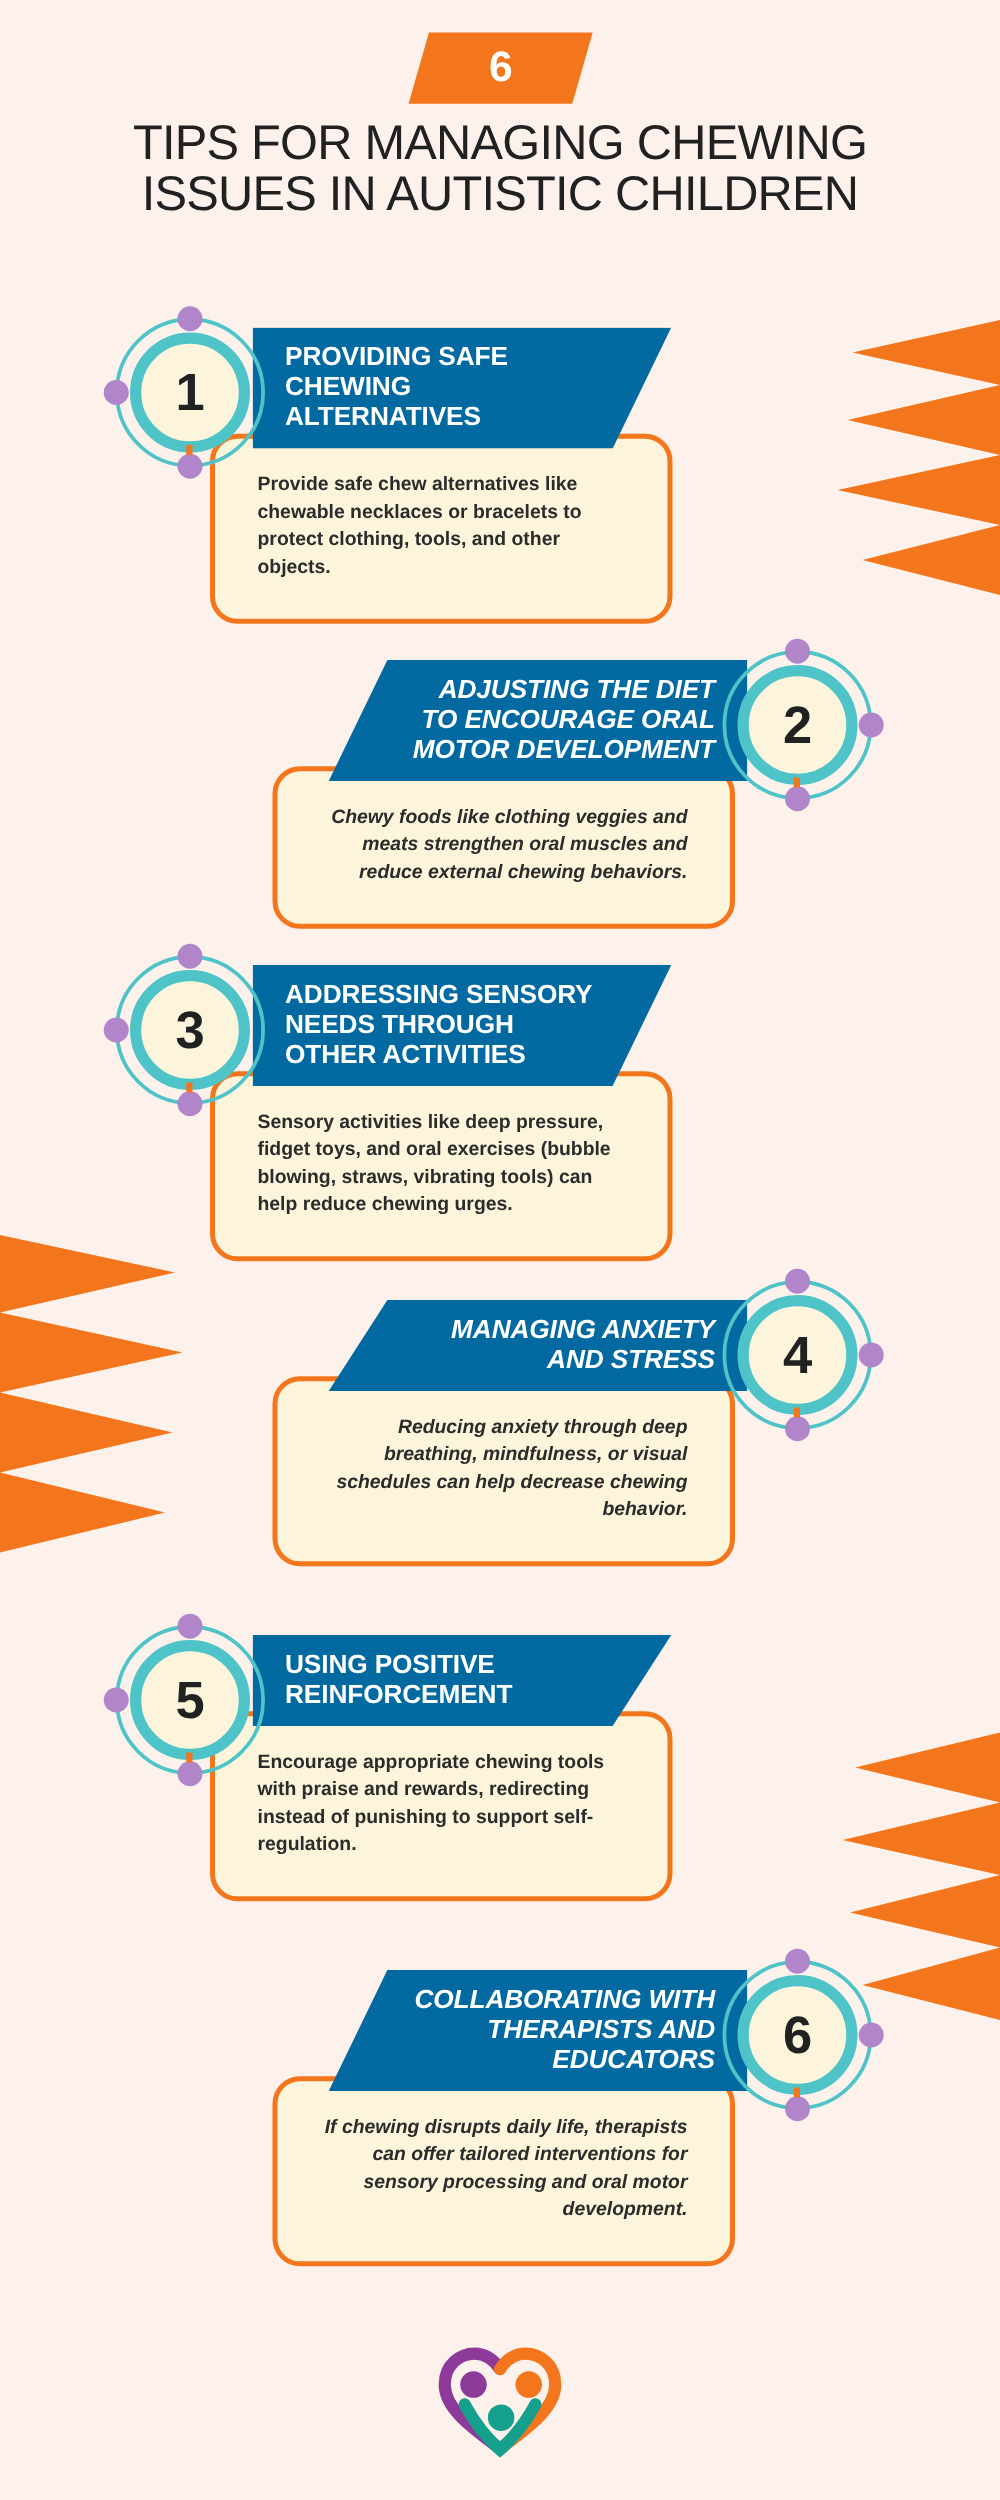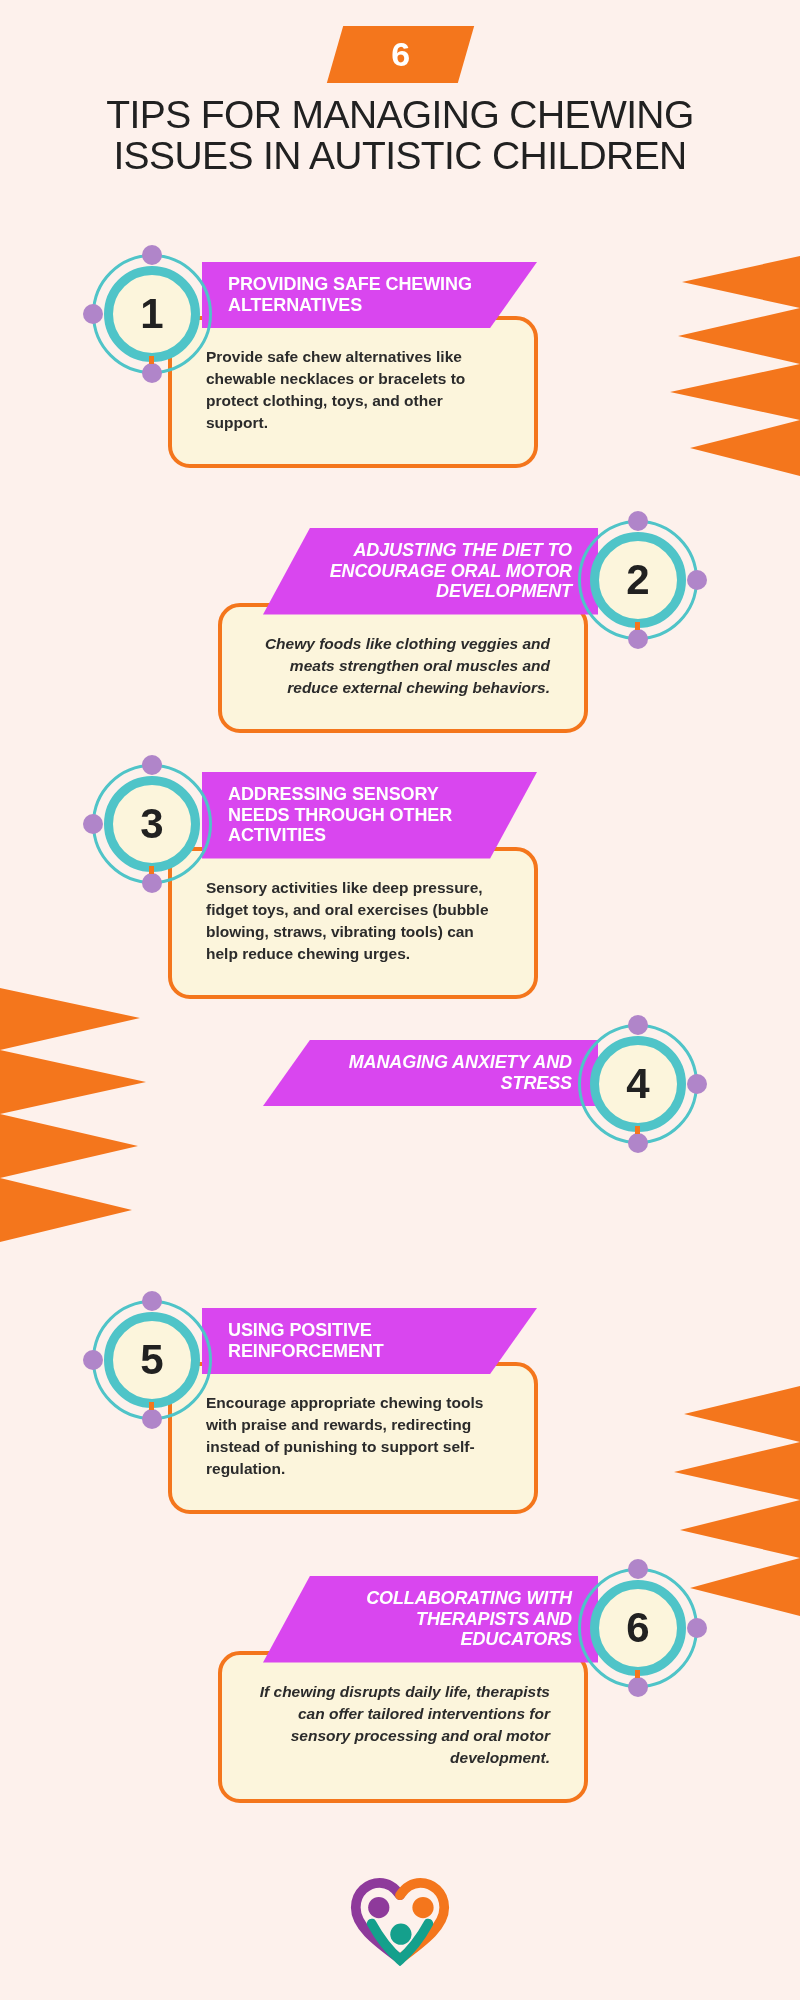--- a/index.html
+++ b/index.html
@@ -61,23 +61,23 @@
     position: absolute;
     z-index: 3;
     width: 492px;
   }
   .card.left  { left: 148px; }
   .card.right { left: 160px; font-style: italic; }
 
   .banner {
     position: relative;
     z-index: 4;
-    background: #d946ef;
+    background: #0369a1;
     color: #ffffff;
-    font-size: 18px;
+    font-size: 21px;
     font-weight: bold;
     line-height: 1.14;
     letter-spacing: -0.1px;
     padding: 12px 26px 13px 26px;
     text-transform: uppercase;
     width: 335px;
   }
   .card.left .banner {
     margin-left: 54px;
     text-align: left;
@@ -199,21 +199,21 @@
         <span>6</span>
       </div>
     </div>
     <div class="title">TIPS FOR MANAGING CHEWING ISSUES IN AUTISTIC CHILDREN</div>
   </div>
 
   <div class="card left" style="top:262px;">
     <div class="banner">
       <span>PROVIDING SAFE CHEWING ALTERNATIVES</span>
     </div>
-    <div class="body">Provide safe chew alternatives like chewable necklaces or bracelets to protect clothing, toys, and other support.</div>
+    <div class="body">Provide safe chew alternatives like chewable necklaces or bracelets to protect clothing, tools, and other objects.</div>
   </div>
   <div class="circle lpos" style="left:84px; top:246px;">
     <div class="outer"></div>
     <div class="inner">
       <div class="num">1</div>
     </div>
     <div class="dot top"></div>
     <div class="dot side"></div>
     <div class="dot bottom"></div>
     <div class="tick"></div>
@@ -250,20 +250,21 @@
     <div class="dot top"></div>
     <div class="dot side"></div>
     <div class="dot bottom"></div>
     <div class="tick"></div>
   </div>
 
   <div class="card right" style="top:1040px;">
     <div class="banner">
       <span>MANAGING ANXIETY AND STRESS</span>
     </div>
+    <div class="body">Reducing anxiety through deep breathing, mindfulness, or visual schedules can help decrease chewing behavior.</div>
   </div>
   <div class="circle rpos" style="left:570px; top:1016px;">
     <div class="outer"></div>
     <div class="inner">
       <div class="num">4</div>
     </div>
     <div class="dot top"></div>
     <div class="dot side"></div>
     <div class="dot bottom"></div>
     <div class="tick"></div>

